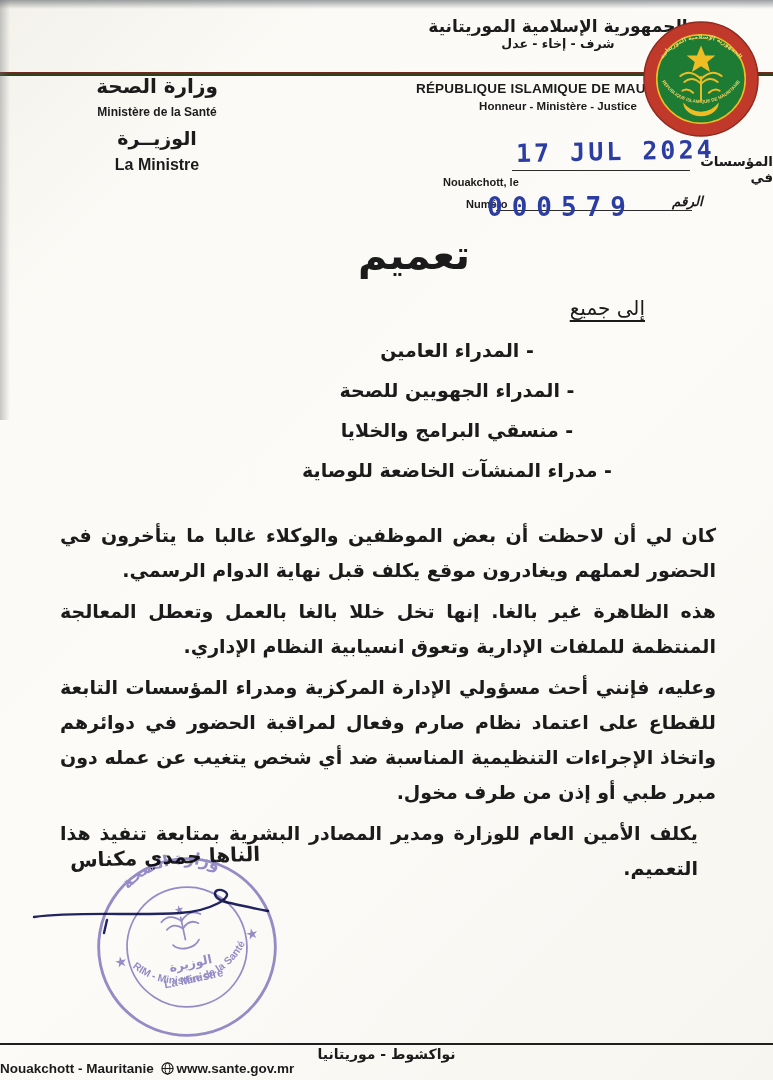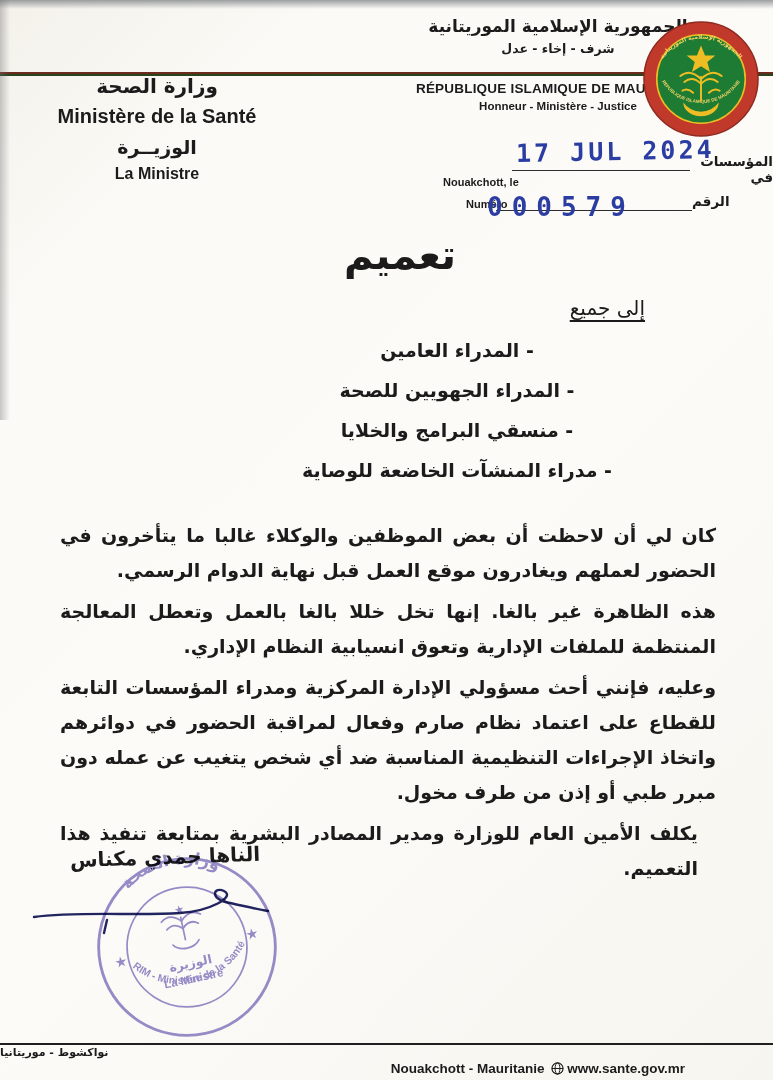--- a/index.html
+++ b/index.html
@@ -14,66 +14,66 @@
   .paper::after{content:"";position:absolute;top:0;left:0;width:10px;height:420px;
     background:linear-gradient(to right,rgba(110,112,115,.38),rgba(110,112,115,0));pointer-events:none;}
 
   .abs{position:absolute;}
   .ar{direction:rtl;font-family:"DejaVu Sans",sans-serif;}
   .fr{font-family:"Liberation Sans","DejaVu Sans",sans-serif;}
 
   
   .right-head{top:16px;left:408px;width:300px;text-align:center;}
   .rep-ar{font-size:17px;font-weight:bold;}
-  .motto-ar{font-size:12.5px;font-weight:bold;margin-top:5px;}
+  .motto-ar{font-size:12.5px;font-weight:bold;}
   .rule{top:72px;left:0;width:773px;height:3.5px;
     background:linear-gradient(to bottom,#6d2a1c 35%,#27441d 65%);}
   .french-head{top:81px;left:398px;width:320px;text-align:center;}
   .rep-fr{font-size:13.5px;font-weight:bold;letter-spacing:.2px;}
   .motto-fr{font-size:11.5px;font-weight:bold;margin-top:4px;}
   .seal{top:20px;left:642px;width:118px;height:118px;z-index:3;}
 
   .left-head{top:74px;left:28px;width:258px;text-align:center;}
   .min-ar{font-size:20px;font-weight:bold;}
-  .min-fr{font-size:20px;font-weight:bold;margin-top:7px;}
+  .min-fr{font-size:12px;font-weight:bold;margin-top:7px;}
   .minister-ar{font-size:19px;font-weight:bold;margin-top:8px;}
   .minister-fr{font-size:16px;font-weight:bold;margin-top:7px;}
 
   
   .lab-fr{font-size:11px;font-weight:bold;}
   .lab-ar{font-size:13.5px;font-weight:bold;}
   .fill-line{border-bottom:1.6px solid #2c2c2c;height:1px;}
   .stamp-blue{color:#2b3da2;font-family:"DejaVu Sans Mono","DejaVu Sans",monospace;
     font-weight:bold;white-space:nowrap;}
   .date-stamp{font-size:25px;letter-spacing:3px;transform:rotate(-1.2deg);}
   .num-stamp{font-size:26px;letter-spacing:9px;}
 
   
-  .doc-title{top:232px;left:330px;width:140px;text-align:center;
+  .doc-title{top:232px;left:330px;width:140px;text-align:right;
     font-size:40px;font-weight:bold;}
   .to-heading{top:296px;right:128px;font-size:20px;font-weight:normal;
     text-decoration:underline;text-underline-offset:5px;}
   .recipients{top:338px;right:161px;text-align:center;font-size:19px;font-weight:bold;}
   .recipients div{margin-bottom:16px;line-height:24px;}
   .body-text{top:518px;left:60px;width:656px;text-align:justify;
     font-size:19px;line-height:35px;font-weight:600;}
   .body-text p{margin:0 0 6px 0;}
   .body-text p.last{padding-right:18px;}
 
   
   .sig-name{top:845px;left:60px;width:210px;text-align:center;font-size:20px;
     font-weight:bold;transform:rotate(-2deg);z-index:1;}
   .sig-stroke{top:883px;left:28px;width:250px;height:56px;z-index:2;}
   .stamp-purple{top:852px;left:92px;width:190px;height:190px;opacity:.82;
     transform:rotate(-12deg);mix-blend-mode:multiply;z-index:4;}
 
   
   .foot-rule{top:1043px;left:0;width:773px;height:2px;background:#1f1f1f;}
-  .foot-ar{top:1046px;left:0;width:773px;text-align:left;font-size:11px;font-weight:bold;}
-  .foot-fr{top:1061px;left:0;width:685px;text-align:right;font-size:13.5px;font-weight:bold;}
+  .foot-ar{top:1046px;left:0;width:773px;text-align:center;font-size:14px;font-weight:bold;}
+  .foot-fr{top:1061px;left:0;width:685px;text-align:left;font-size:13.5px;font-weight:bold;}
   .foot-fr .globe{vertical-align:-2px;margin:0 3px;}
 </style>
 </head>
 <body>
 
 <div class="paper">
 
   <div class="abs right-head ar">
     <div class="rep-ar">الجمهورية الإسلامية الموريتانية</div>
     <div class="motto-ar">شرف - إخاء - عدل</div>
@@ -119,35 +119,35 @@
     <div class="minister-fr fr">La Ministre</div>
   </div>
 
   <div class="abs lab-fr fr" style="top:176px;left:443px;">Nouakchott, le</div>
   <div class="abs fill-line" style="top:169px;left:512px;width:178px;"></div>
   <div class="abs lab-ar ar" style="top:153px;left:690px;">المؤسسات في</div>
   <div class="abs stamp-blue date-stamp" style="top:137px;left:516px;">17 JUL 2024</div>
 
   <div class="abs lab-fr fr" style="top:198px;left:466px;text-align:right;">Numéro</div>
   <div class="abs fill-line" style="top:209px;left:496px;width:196px;"></div>
-  <div class="abs lab-ar ar" style="top:193px;left:692px;">الرقم</div>
+  <div class="abs lab-ar ar" style="top:193px;left:672px;font-style:italic;">الرقم</div>
   <div class="abs stamp-blue num-stamp" style="top:192px;left:487px;">000579</div>
 
   <div class="abs doc-title ar">تعميم</div>
 
   <div class="abs to-heading ar">إلى جميع</div>
   <div class="abs recipients ar">
     <div>- المدراء العامين</div>
     <div>- المدراء الجهويين للصحة</div>
     <div>- منسقي البرامج والخلايا</div>
     <div>- مدراء المنشآت الخاضعة للوصاية</div>
   </div>
 
   <div class="abs body-text ar">
-    <p>كان لي أن لاحظت أن بعض الموظفين والوكلاء غالبا ما يتأخرون في الحضور لعملهم ويغادرون موقع العمل قبل نهاية الدوام الرسمي.</p>
+    <p>كان لي أن لاحظت أن بعض الموظفين والوكلاء غالبا ما يتأخرون في الحضور لعملهم ويغادرون موقع يكلف قبل نهاية الدوام الرسمي.</p>
     <p>هذه الظاهرة غير بالغا. إنها تخل خللا بالغا بالعمل وتعطل المعالجة المنتظمة للملفات الإدارية وتعوق انسيابية النظام الإداري.</p>
     <p>وعليه، فإنني أحث مسؤولي الإدارة المركزية ومدراء المؤسسات التابعة للقطاع على اعتماد نظام صارم وفعال لمراقبة الحضور في دوائرهم واتخاذ الإجراءات التنظيمية المناسبة ضد أي شخص يتغيب عن عمله دون مبرر طبي أو إذن من طرف مخول.</p>
     <p class="last">يكلف الأمين العام للوزارة ومدير المصادر البشرية بمتابعة تنفيذ هذا التعميم.</p>
   </div>
 
   <div class="abs sig-name ar">الناها حمدي مكناس</div>
 
   <svg class="abs sig-stroke" viewBox="0 0 250 56" aria-hidden="true">
     <g stroke="#22245f" stroke-width="2.4" fill="none" stroke-linecap="round">
       <path d="M6,34 C48,28 110,33 152,30 C182,28 208,14 196,8 C186,3 180,16 202,20 C216,23 228,26 240,28"></path>

